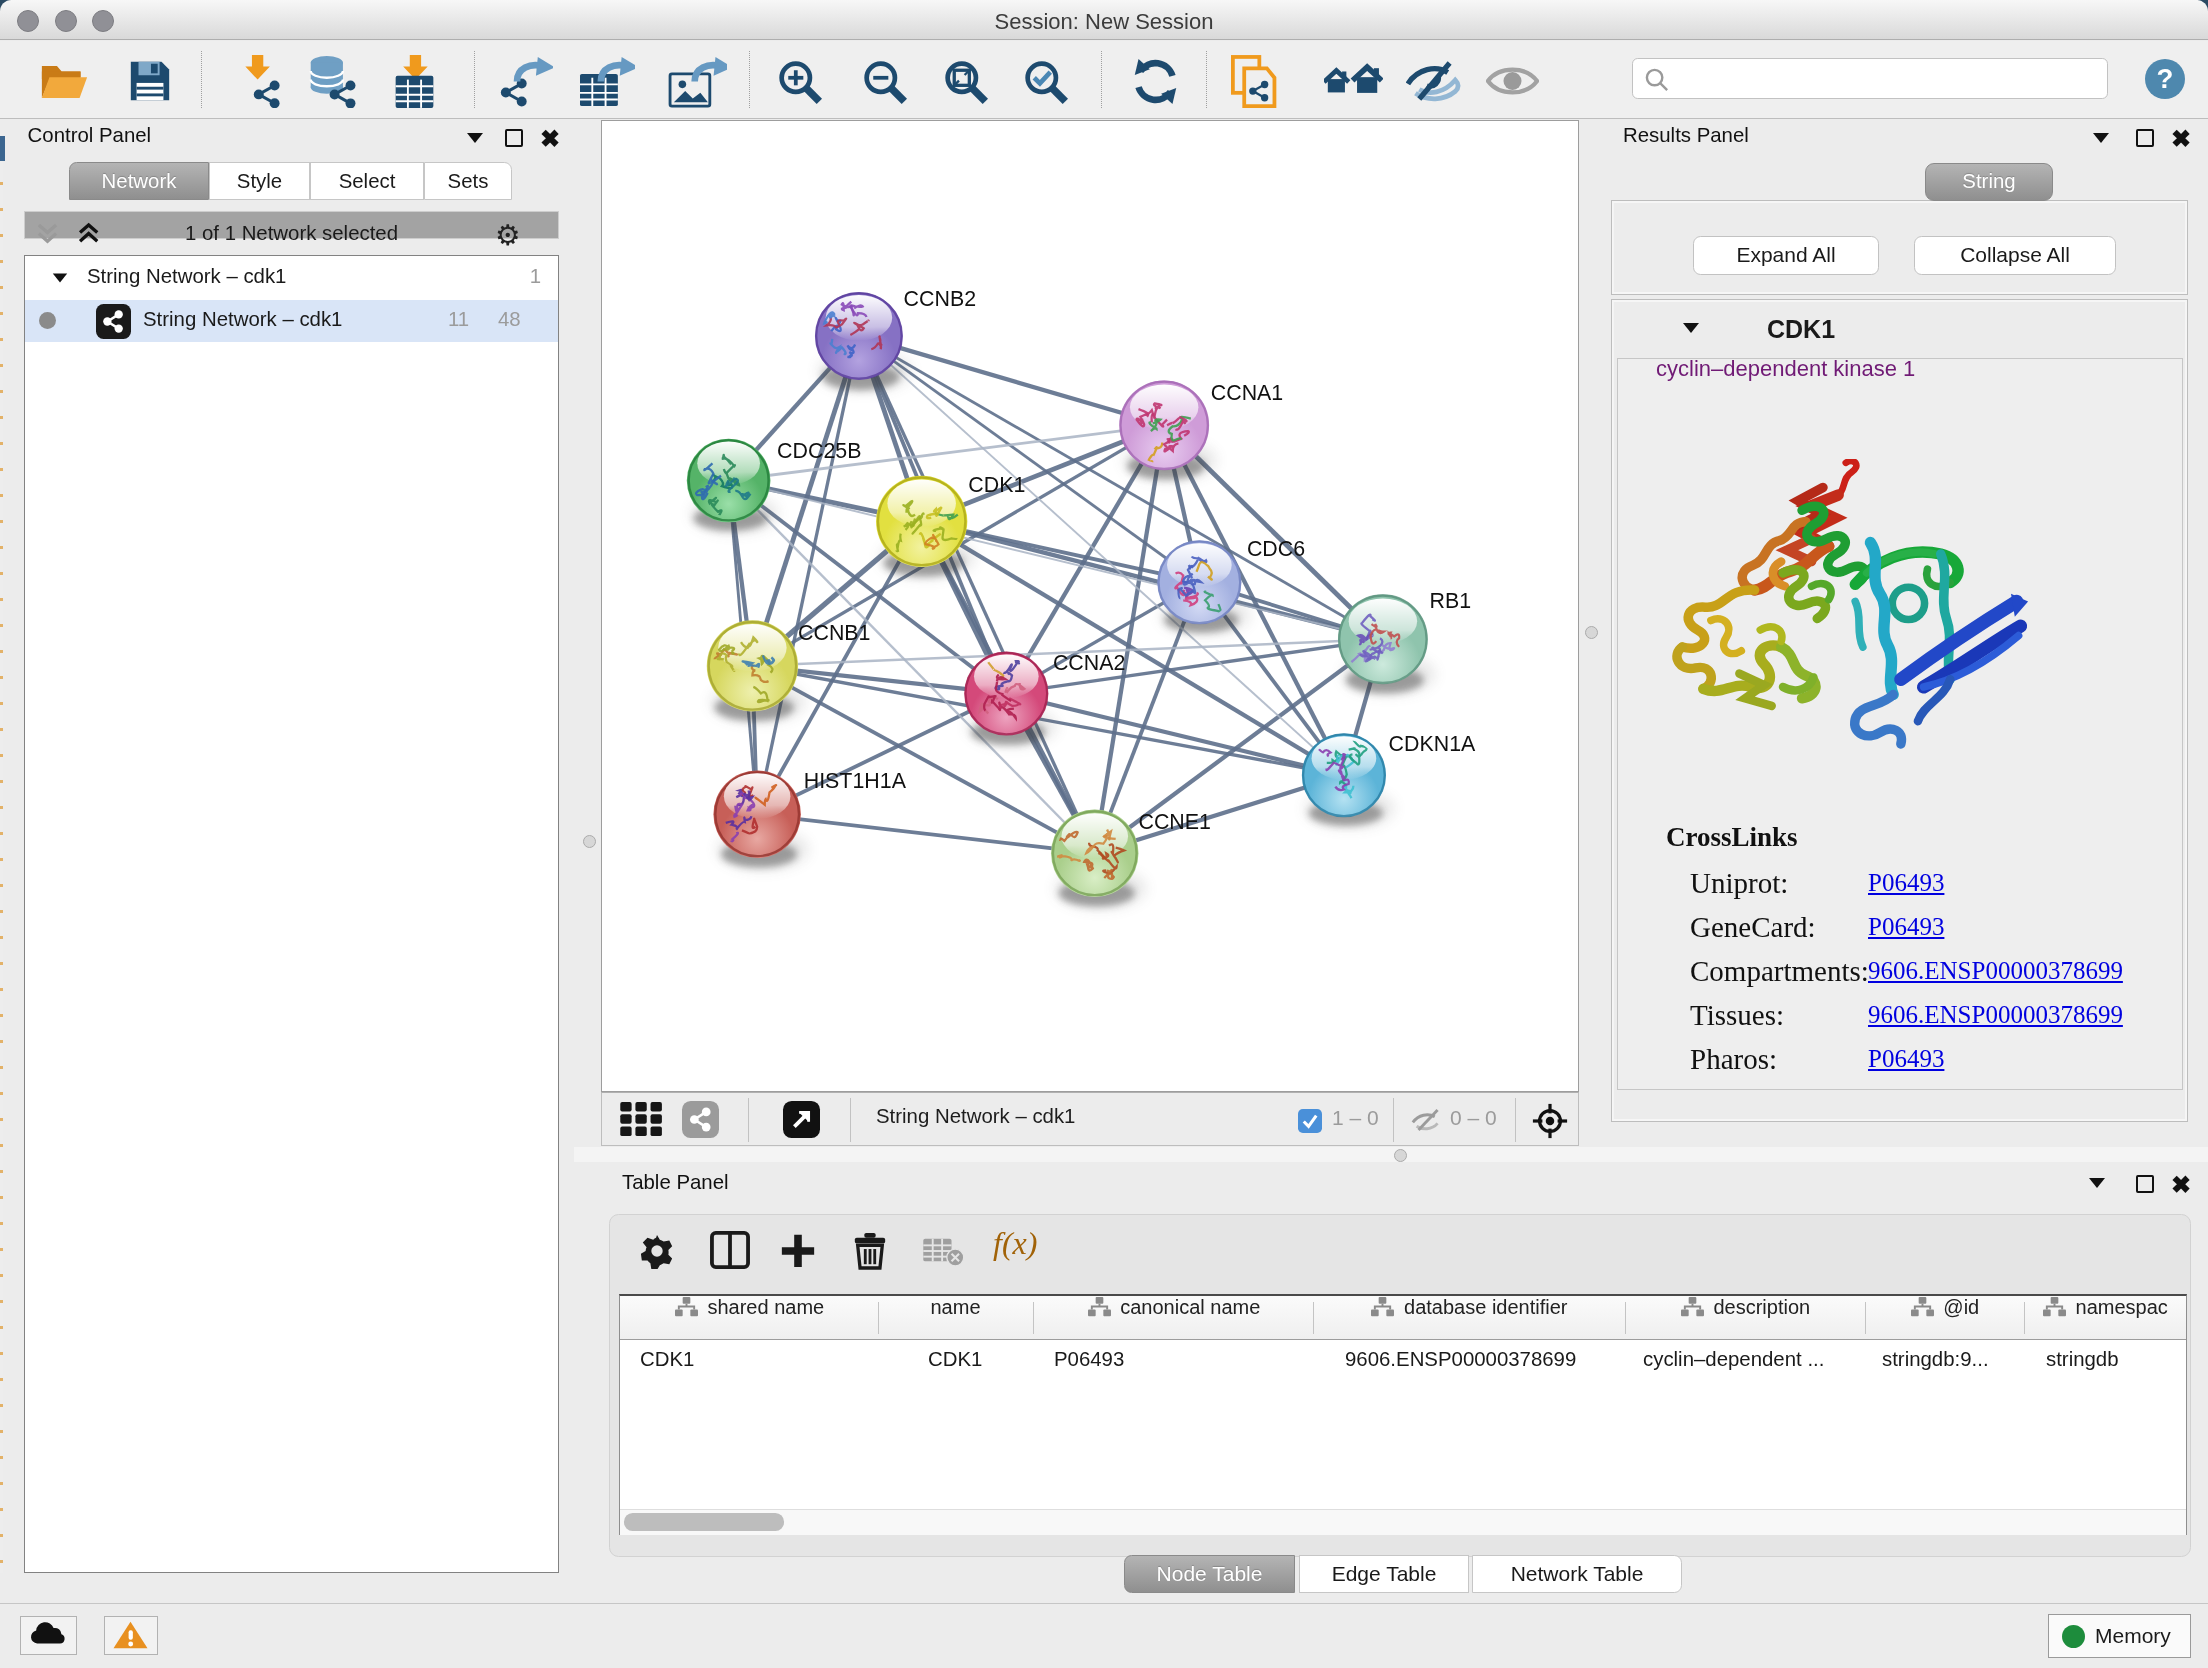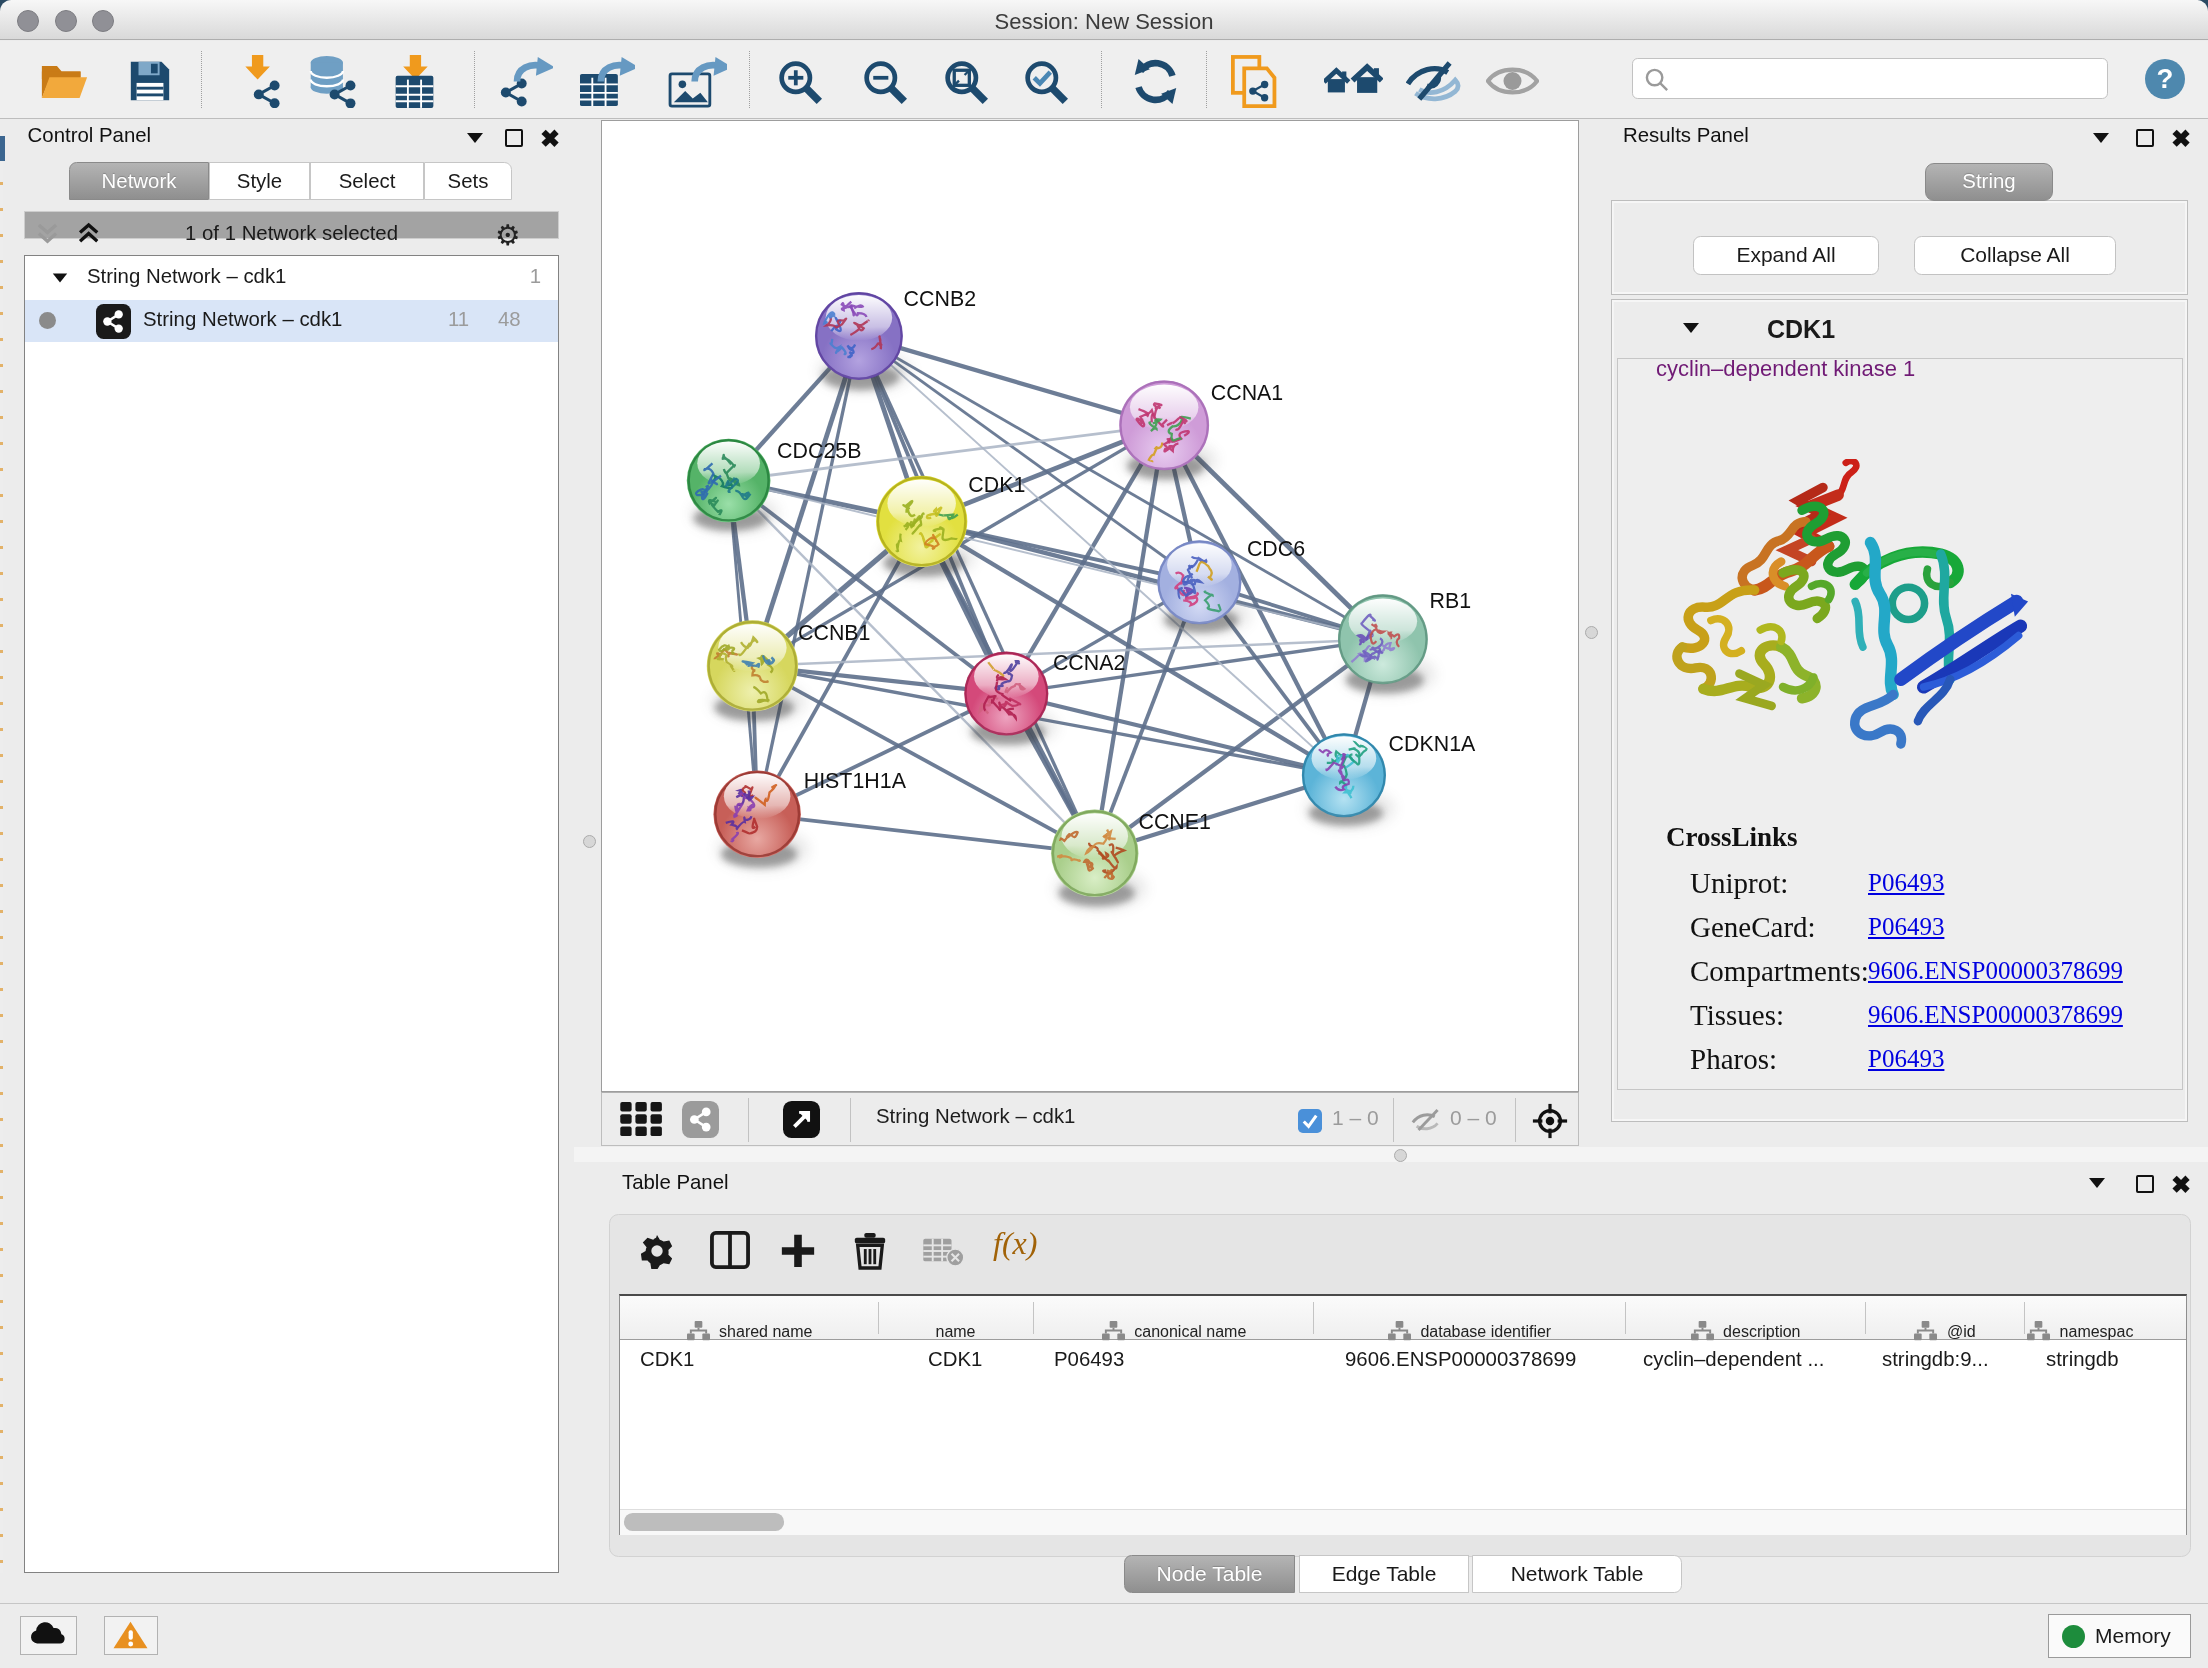--- a/index.html
+++ b/index.html
@@ -12,21 +12,21 @@
 .searchbox{left:1632px;top:58px;width:476px;height:41px;background:#fff;border:1px solid #c2c2c2;border-radius:5.7px}
 .panelhead{font-size:20.4px;color:#111}
 .ptri{width:0;height:0;border-left:8.6px solid transparent;border-right:8.6px solid transparent;border-top:10.5px solid #111}
 .psq{width:18px;height:18px;border:2.4px solid #111;border-radius:1.9px}
 .px{font-size:24px;font-weight:bold;color:#111;line-height:19px}
 .tab{height:38px;border:1px solid #c6c6c6;background:#fff;font-size:20.4px;text-align:center;line-height:36px}
 .tabsel{background:linear-gradient(#b4b4b4,#8f8f8f);color:#fff;border-color:#8a8a8a;text-shadow:0 -1px 1px #00000033}
 .btn{background:#fff;border:1.4px solid #c2c2c2;border-radius:7.6px;font-size:21px;text-align:center}
 a.lnk{color:#0000e0;text-decoration:underline}
 .gray{color:#9b9b9b}
-.hdrcell{position:absolute;top:14px;height:100%;display:flex;align-items:center;justify-content:center;font-size:16px;color:#222}
+.hdrcell{position:absolute;top:0;height:100%;display:flex;align-items:flex-start;justify-content:center;font-size:20px;color:#222}
 </style></head><body>
 
 <div class="abs" style="left:0;top:0;width:10.5px;height:10.5px;background:#2b4a63"></div>
 <div class="abs" style="right:0;top:0;width:10.5px;height:10.5px;background:#2b4a63"></div>
 <div class="abs titlebar"></div>
 <div class="abs" style="left:0;top:133px;width:2.9px;height:1440px;background:repeating-linear-gradient(#ededed 0 23px,#e3b269 23px 26px)"></div>
 <div class="abs" style="left:0;top:136px;width:4.8px;height:25px;background:#3c6690"></div>
 <div class="abs tl" style="left:17px"></div>
 <div class="abs tl" style="left:55px"></div>
 <div class="abs tl" style="left:92px"></div>
@@ -847,21 +847,21 @@
             <rect x="9" y="1" width="8" height="7" rx="1"></rect>
             <rect x="1" y="14" width="8" height="7" rx="1"></rect>
             <rect x="17" y="14" width="8" height="7" rx="1"></rect>
           </g>
           <g stroke="#8a8a8a" stroke-width="2" fill="none">
             <path d="M13 8 v3 M5 14 v-3 h16 v3"></path>
           </g>
         </svg>
         <span>@id</span>
       </div>
-<div class="hdrcell" style="left:1404px;width:165px;justify-content:flex-start;padding-left:2px">
+<div class="hdrcell" style="left:1404px;width:165px;justify-content:flex-start;padding-left:18px">
         <svg width="25" height="23" viewBox="0 0 26 24" style="margin-right:8.6px;flex:none">
           <g fill="#8a8a8a">
             <rect x="9" y="1" width="8" height="7" rx="1"></rect>
             <rect x="1" y="14" width="8" height="7" rx="1"></rect>
             <rect x="17" y="14" width="8" height="7" rx="1"></rect>
           </g>
           <g stroke="#8a8a8a" stroke-width="2" fill="none">
             <path d="M13 8 v3 M5 14 v-3 h16 v3"></path>
           </g>
         </svg>

